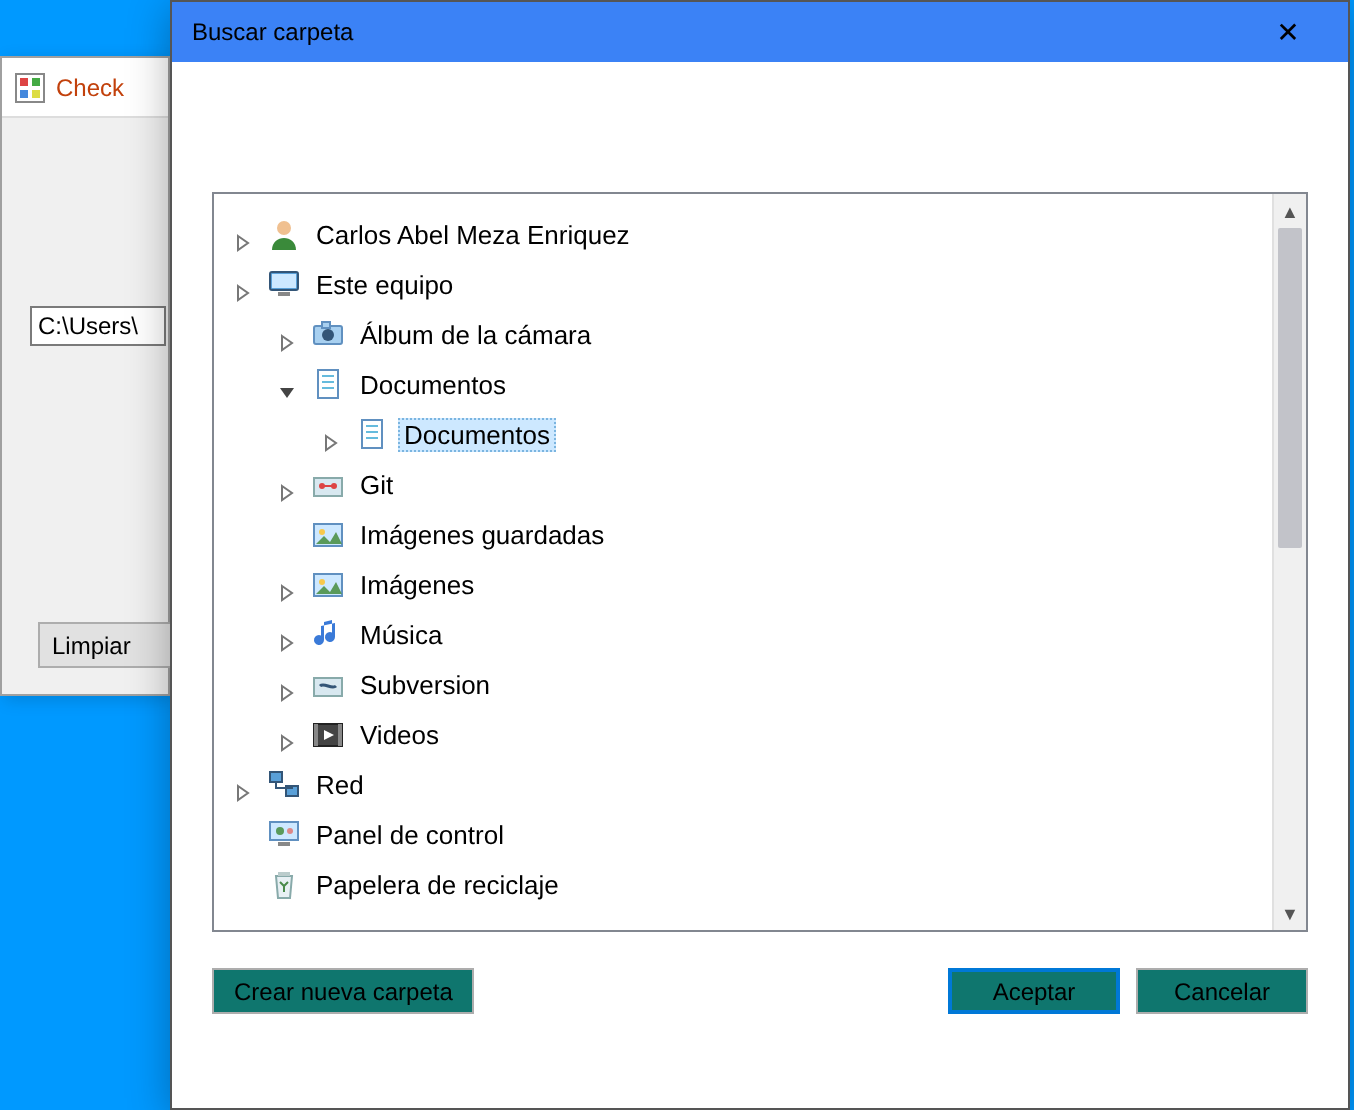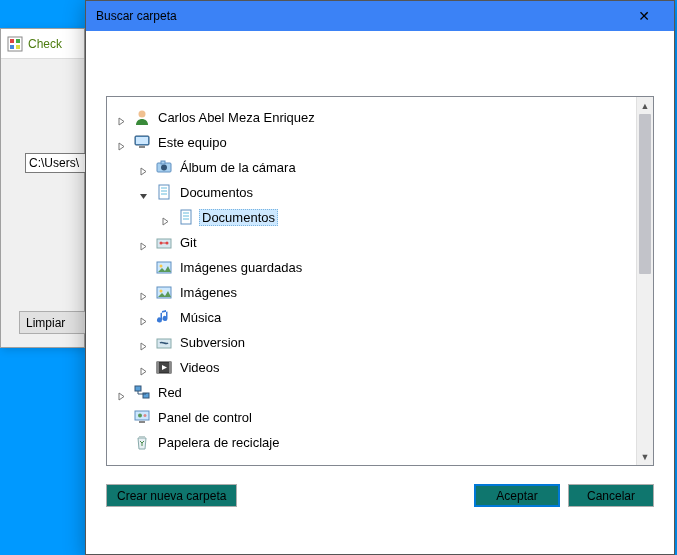--- a/index.html
+++ b/index.html
@@ -17,25 +17,25 @@
     }
     .back-titlebar {
       height: 30px;
       background: #fff;
       display: flex;
       align-items: center;
       padding: 0 6px;
       border-bottom: 1px solid #ddd;
     }
     .back-titlebar .icon { width: 16px; height: 16px; margin-right: 5px; }
-    .back-titlebar .label { font-size: 12px; color: #4d7c0f; }
+    .back-titlebar .label { font-size: 12px; color: #c2410c; }
     .back-path {
       position: absolute;
       top: 124px;
-      left: 24px;
+      left: 14px;
       width: 68px;
       height: 20px;
       background: #fff;
       border: 1px solid #7a7a7a;
       font-size: 12px;
       padding: 1px 3px;
       overflow: hidden;
       white-space: nowrap;
     }
     .back-btn {

